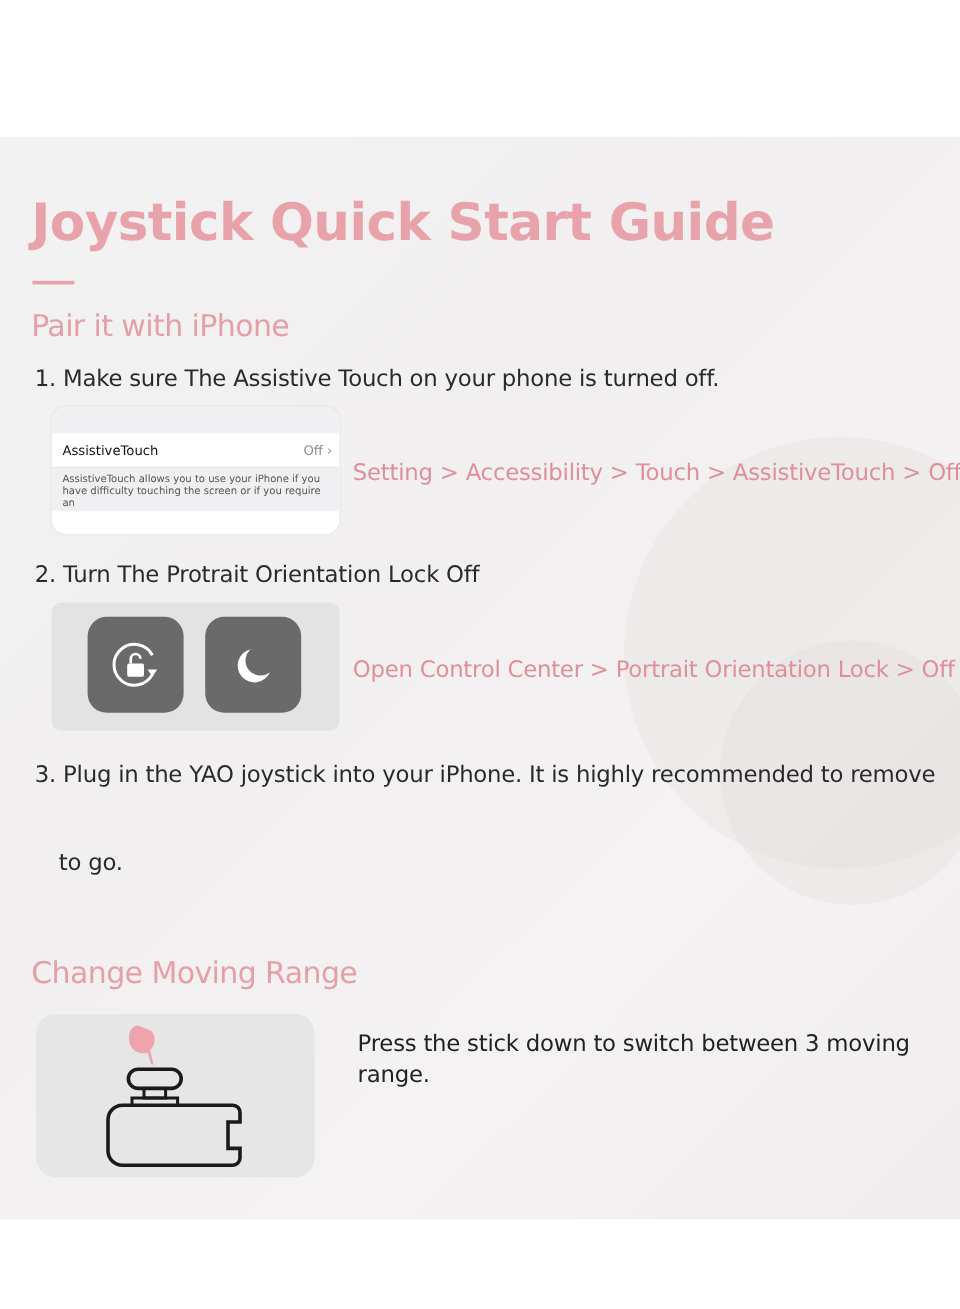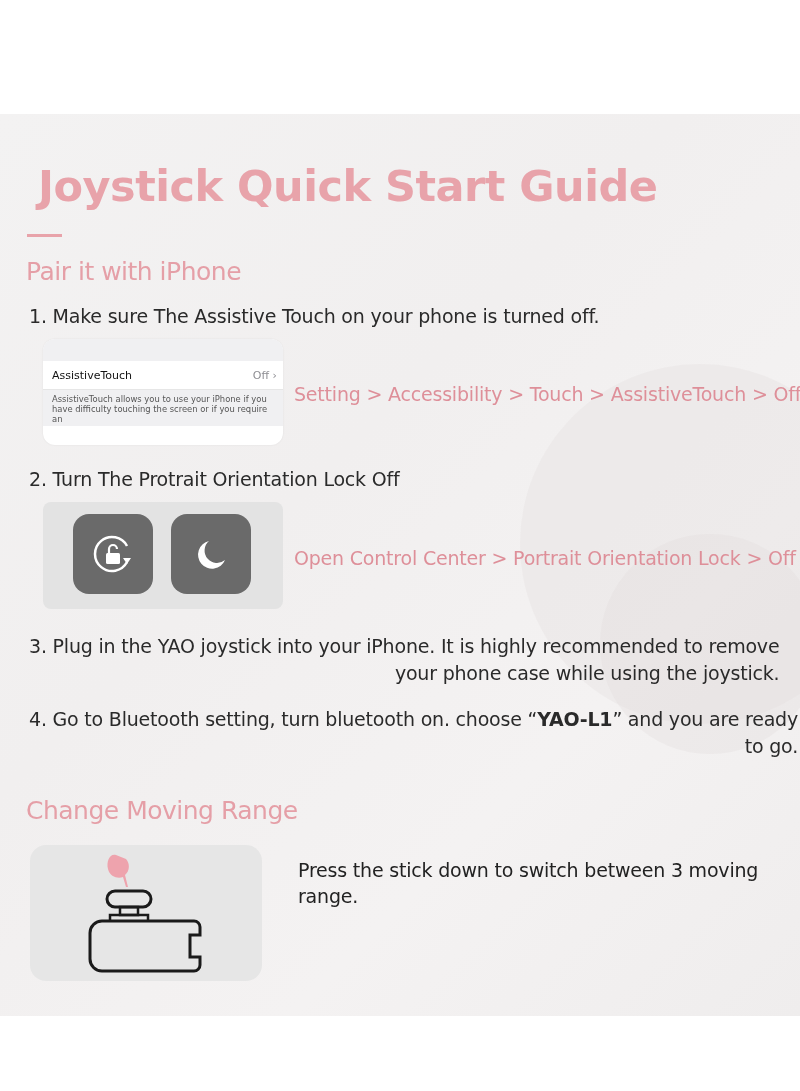--- a/index.html
+++ b/index.html
@@ -1,19 +1,19 @@
 <!DOCTYPE html>
 <html><head>
 <meta charset="utf-8">
 <style>
   html,body{margin:0;padding:0;background:#ffffff;}
   body{width:800px;height:1091px;position:relative;overflow:hidden;font-family:"DejaVu Sans","Liberation Sans",sans-serif;color:#2b2b2b;}
   .panel{position:absolute;left:0;top:114px;width:800px;height:902px;background:linear-gradient(135deg,#f3f2f2 0%,#f1efef 40%,#f4f2f2 70%,#efeded 100%);}
   .deco{position:absolute;border-radius:50%;background:rgba(230,226,226,0.45);}
-  .title{position:absolute;left:38px;top:160px;font-size:43px;font-weight:bold;color:#e8a3aa;letter-spacing:-0.5px;line-height:52px;white-space:nowrap;}
+  .title{position:absolute;left:26px;top:160px;font-size:43px;font-weight:bold;color:#e8a3aa;letter-spacing:-0.5px;line-height:52px;white-space:nowrap;}
   .dash{position:absolute;left:27px;top:234px;width:35px;height:3px;background:#e8a3aa;}
   .h2{position:absolute;font-size:25px;font-weight:normal;color:#e59fa7;letter-spacing:-0.5px;line-height:32px;white-space:nowrap;}
   .step{position:absolute;font-size:19px;color:#2a2a2a;line-height:27px;letter-spacing:-0.2px;text-align:right;}
   .hint{position:absolute;font-size:19px;color:#de8f99;white-space:nowrap;line-height:24px;letter-spacing:-0.2px;}
   .ios{position:absolute;left:43px;top:339px;width:240px;height:106px;background:#ffffff;border-radius:12px;overflow:hidden;box-shadow:0 0 2px rgba(0,0,0,0.08);}
   .ios .nav{height:28px;position:relative;font-size:11px;}
   .ios .back{position:absolute;left:4px;top:7px;color:#2f7ad8;}
   .ios .navtitle{position:absolute;left:106px;top:7px;font-weight:bold;color:#111;}
   .ios .gap{height:22px;background:#f0f0f2;}
   .ios .row{height:28px;position:relative;font-size:11px;border-bottom:1px solid #e6e6e6;}
@@ -67,25 +67,23 @@
     <svg width="80" height="80" viewBox="0 0 80 80">
       <path d="M38 27 A14 14 0 1 0 54 46 A12 12 0 1 1 38 27 Z" fill="#fff"></path>
     </svg>
   </div>
 </div>
 
 <div class="hint" style="left:294px;top:546px;">Open Control Center &gt; Portrait Orientation Lock &gt; Off</div>
 
 <div class="step" style="left:29px;top:633px;">
   <div>3. Plug in the YAO joystick into your iPhone. It is highly recommended to remove</div>
-  <div style="padding-left:20px;">your phone case while using the joystick.</div>
 </div>
 
 <div class="step" style="left:29px;top:706px;">
-  <div><span>4. Go to Bluetooth setting, turn bluetooth on. choose “</span><b>YAO-L1</b><span>” and you are ready</span></div>
   <div style="padding-left:20px;">to go.</div>
 </div>
 
 <div class="h2" style="left:26px;top:795px;">Change Moving Range</div>
 
 <div class="mr">
   <svg width="232" height="136" viewBox="0 0 232 136">
     <path d="M86 10 C80 8 76 16 78 24 C80 32 88 34 93 32 L96 42 L98 42 L95 30 C100 26 100 18 96 14 Z" fill="#eea3ad"></path>
     <rect x="77" y="46" width="44" height="16" rx="8" fill="none" stroke="#1a1a1a" stroke-width="3"></rect>
     <rect x="90" y="62" width="18" height="8" fill="none" stroke="#1a1a1a" stroke-width="2.5"></rect>

